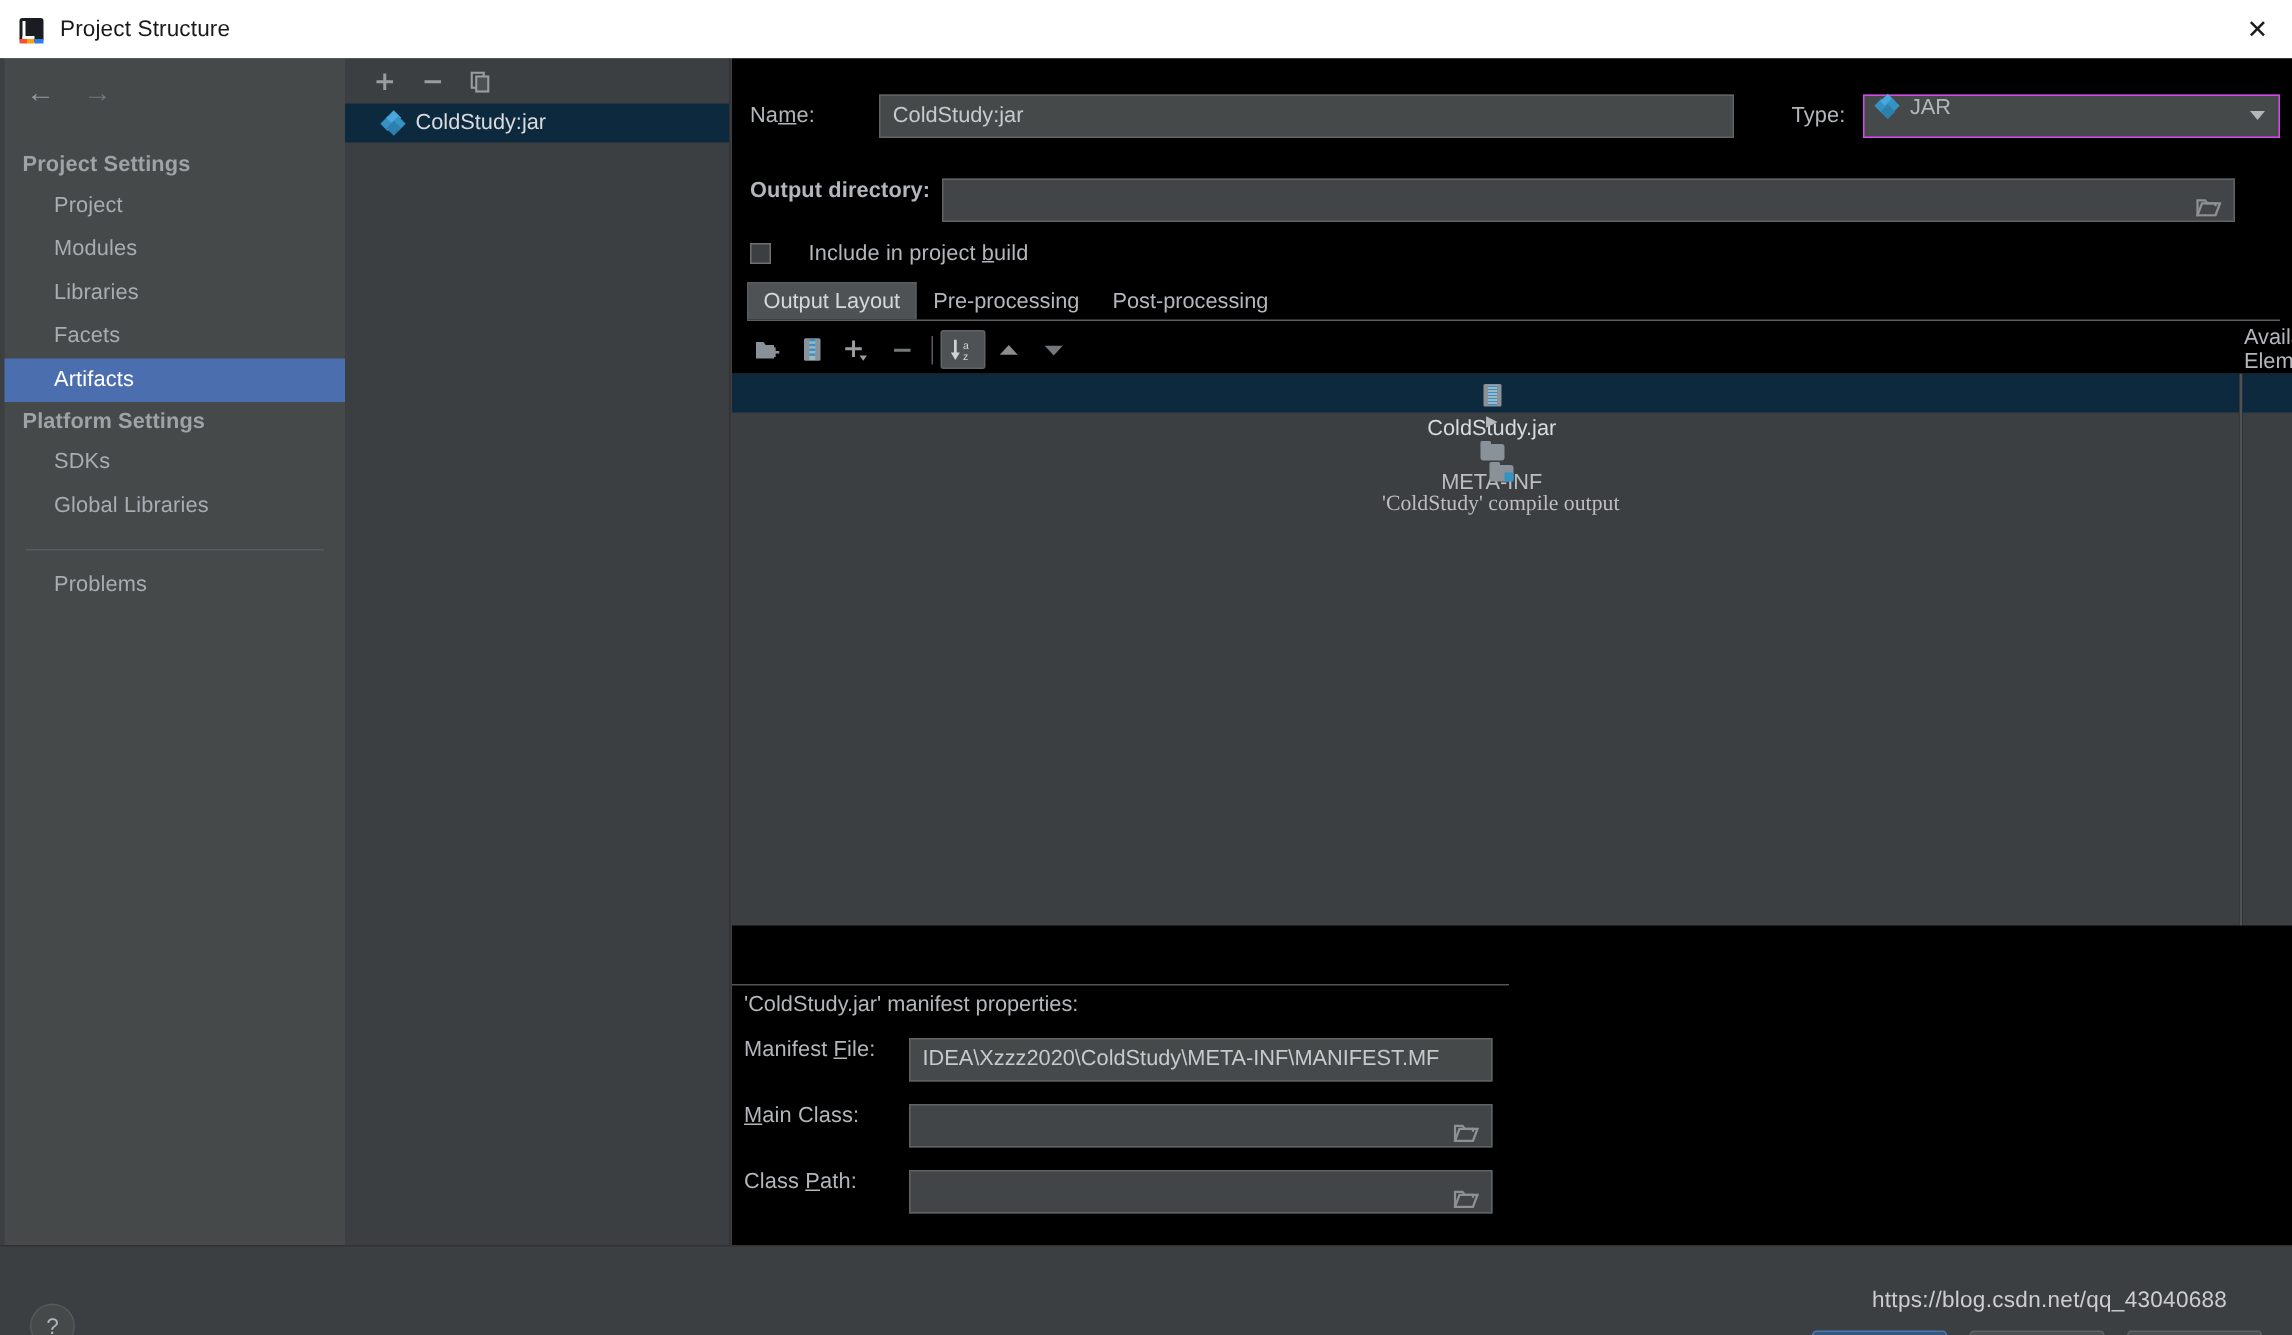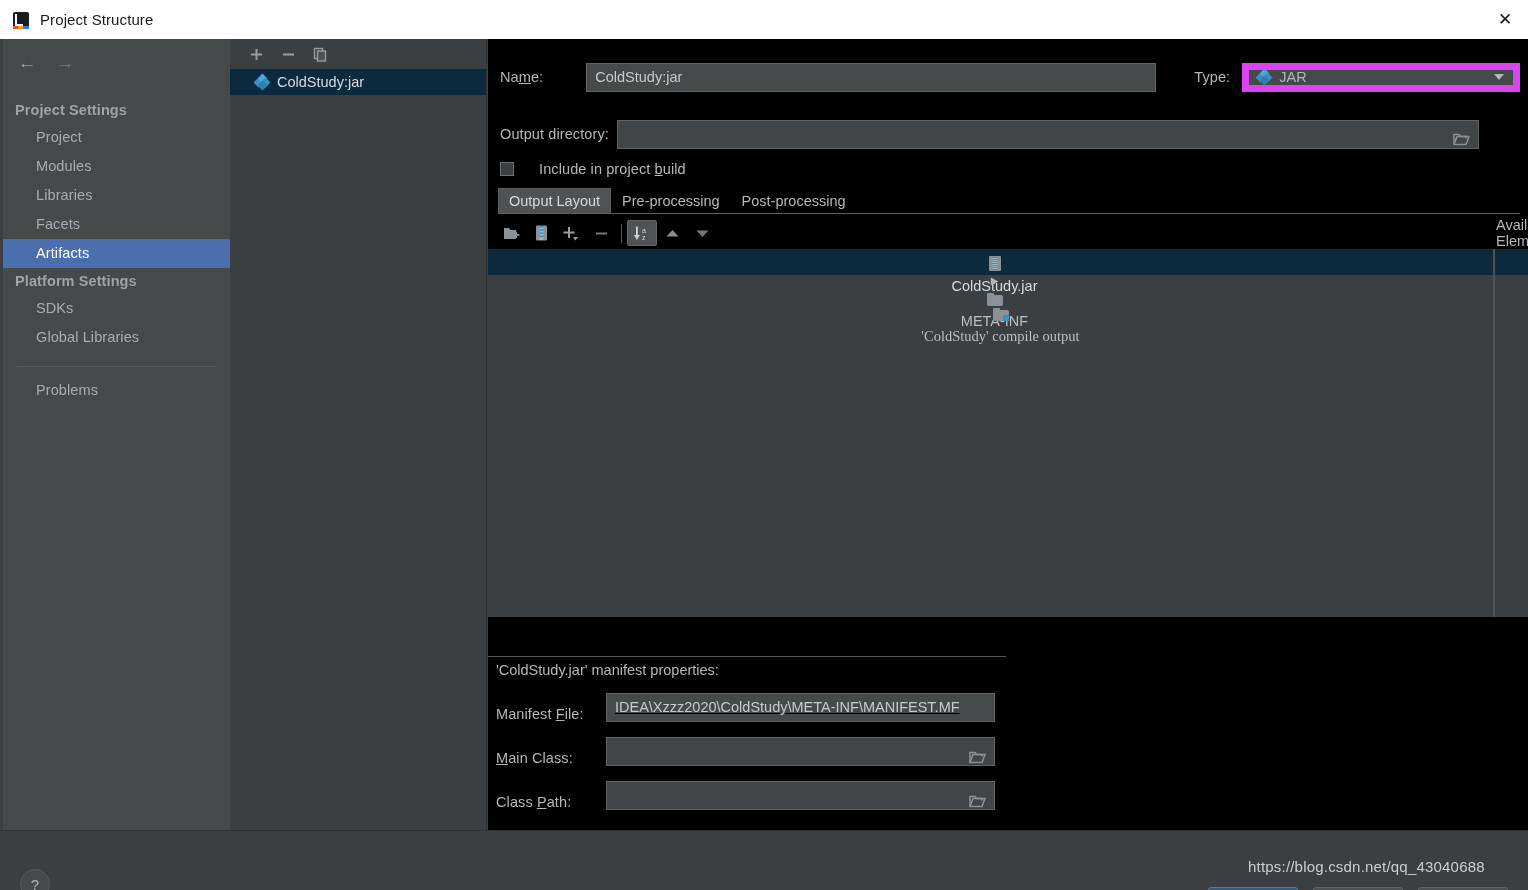--- a/index.html
+++ b/index.html
@@ -138,33 +138,33 @@
   .field {
     background: #45494a; border: 1px solid #5e6364; color: #c7cacd;
     font-size: 14.5px; height: 29px; line-height: 27px;
     padding: 0 8px; font-family: "Liberation Sans", sans-serif;
   }
   .field.readonly { background: #414547; color: #b6b9bc; }
   .name-input { width: 575px; margin-left: 43px; }
   .type-label { margin-left: 38px; }
   .type-combo {
     width: 280px; height: 29px; margin-left: 12px;
-    background: #45494a; border: 7px solid #d946ef;
-    display: flex; align-items: center; padding: 0 8px; gap: 8px;
+    background: #45494a; border: 1px solid #d946ef;
+    display: flex; padding: 0 8px; gap: 8px;
     color: #b3b6ba; font-size: 14.5px; position: relative;
   }
   .type-combo .caret {
     position: absolute; right: 9px; top: 50%; transform: translateY(-50%);
     width: 0; height: 0; border-left: 5px solid transparent;
     border-right: 5px solid transparent; border-top: 6px solid #b3b6ba;
   }
 
   .row-outdir {
     position: absolute; left: 12px; top: 80px; width: 1020px; height: 30px;
-    display: flex; align-items: center;
+    display: flex; align-items: flex-start; font-weight: bold;
   }
   .outdir-input {
     width: 862px; margin-left: 8px; position: relative;
     display: flex; align-items: center;
   }
   .folder-ico {
     position: absolute; right: 8px; top: 50%; transform: translateY(-50%);
     width: 17px; height: 13px;
   }
 
@@ -258,21 +258,21 @@
   .manifest-sep {
     position: absolute; left: 0px; top: 617px; width: 518px; height: 1px;
     background: #525557;
   }
   .manifest-title {
     position: absolute; left: 8px; top: 623px;
     font-size: 14.5px; color: #b3b6ba;
   }
   .mf-row {
     position: absolute; left: 8px; height: 30px;
-    display: flex; align-items: flex-end; text-decoration: underline;
+    display: flex; align-items: flex-start;
   }
   .mf-label { width: 110px; font-size: 14.5px; color: #b3b6ba; }
   .mf-input { width: 389px; position: relative; display:flex; align-items:center; }
   .row-show {
     position: absolute; left: 8px; top: 795px;
     display: flex; align-items: center; gap: 10px;
   }
   .dots-btn {
     width: 30px; height: 26px; background: #4b4f51; border: 1px solid #5e6364;
     color: #b3b6ba; font-size: 13px; display: flex; align-items: center;

